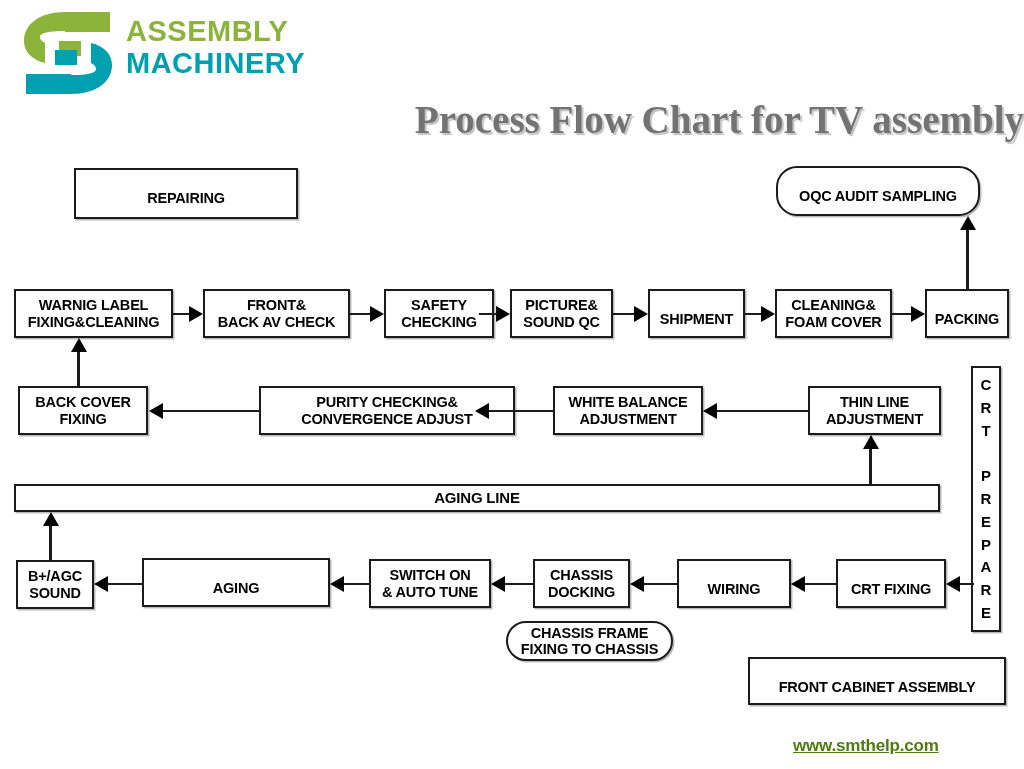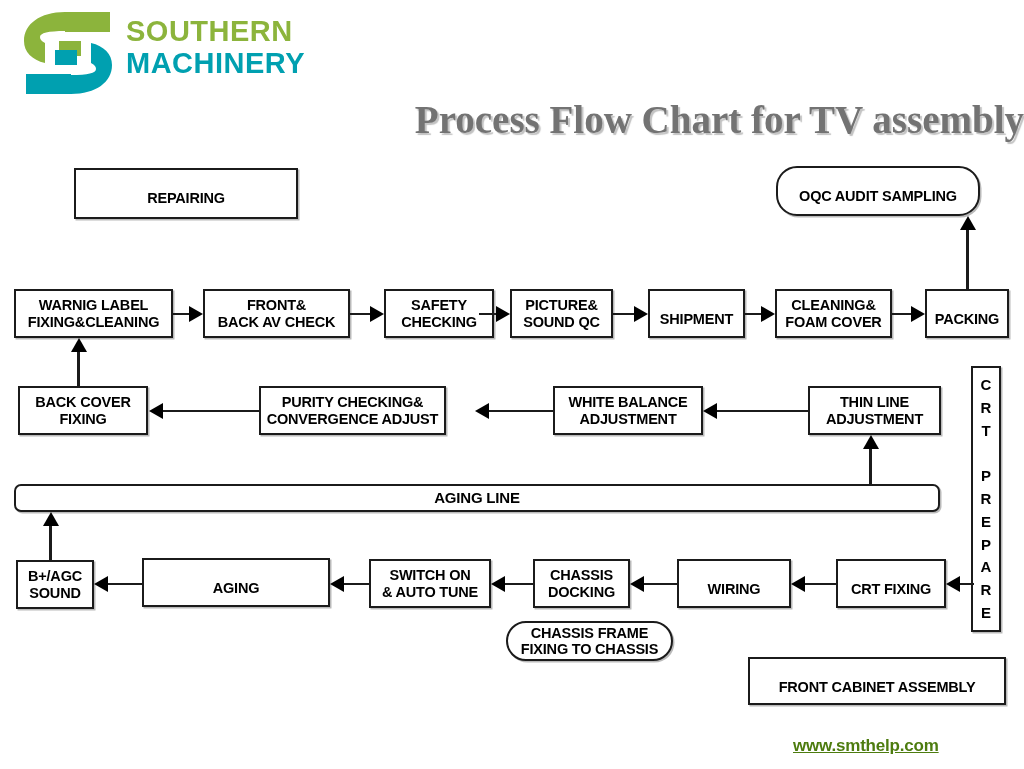--- a/index.html
+++ b/index.html
@@ -176,21 +176,21 @@
         <path d="M47 2 C22 2 6 14 6 31 C6 42 14 50 27 53 L27 33 C23 31 22 29 22 27 C22 23 30 21 47 21 Z" fill="#8cb43c"></path>
         <rect x="41" y="31" width="22" height="15" fill="#8cb43c"></rect>
 
         <path d="M53 84 H8 V64 H53 Z" fill="#00a0b0"></path>
         <path d="M53 84 C78 84 94 72 94 55 C94 44 86 36 73 33 L73 53 C77 55 78 57 78 59 C78 63 70 65 53 65 Z" fill="#00a0b0"></path>
         <rect x="37" y="40" width="22" height="15" fill="#00a0b0"></rect>
         <rect x="53" y="2" width="22" height="33" fill="#00a0b0" opacity="0"></rect>
       </svg>
     </div>
     <div id="logo-text">
-      <span class="logo-line1">SOUTHERN</span>
+      <span class="logo-line1">ASSEMBLY</span>
       <span class="logo-line2">MACHINERY</span>
     </div>
   </div>
 
   <div id="chart-title">Process Flow Chart for TV assembly</div>
 
   <div class="node top" id="node-repairing" style="left:74px; top:168px; width:224px; height:51px;">
     <span class="txt">REPAIRING</span>
   </div>
 
@@ -229,21 +229,21 @@
 
   <div class="node top" id="node-packing" style="left:925px; top:289px; width:84px; height:49px;">
     <span class="txt">PACKING</span>
   </div>
 
   <div class="node vc" id="node-back-cover-fixing" style="left:18px; top:386px; width:130px; height:49px;">
     <span class="txt">BACK COVER
 FIXING</span>
   </div>
 
-  <div class="node vc" id="node-purity-convergence" style="left:259px; top:386px; width:187px; height:49px;">
+  <div class="node vc" id="node-purity-convergence" style="left:259px; top:386px; width:256px; height:49px;">
     <span class="txt">PURITY CHECKING&amp;
 CONVERGENCE ADJUST</span>
   </div>
 
   <div class="node vc" id="node-white-balance" style="left:553px; top:386px; width:150px; height:49px;">
     <span class="txt">WHITE BALANCE
 ADJUSTMENT</span>
   </div>
 
   <div class="node vc" id="node-thin-line-adjustment" style="left:808px; top:386px; width:133px; height:49px;">
@@ -258,21 +258,21 @@
 
 P
 R
 E
 P
 A
 R
 E</span>
   </div>
 
-  <div class="node vc" id="node-aging-line" style="left:14px; top:484px; width:926px; height:28px; font-size:15px;border-radius:7px;">
+  <div class="node vc" id="node-aging-line" style="left:14px; top:484px; width:926px; height:28px; font-size:15px;">
     <span class="txt">AGING LINE</span>
   </div>
 
   <div class="node vc" id="node-bplus-agc-adjust" style="left:16px; top:560px; width:78px; height:49px;">
     <span class="txt">B+/AGC
 SOUND</span>
   </div>
 
   <div class="node top" id="node-aging" style="left:142px; top:558px; width:188px; height:49px;">
     <span class="txt">AGING</span>

